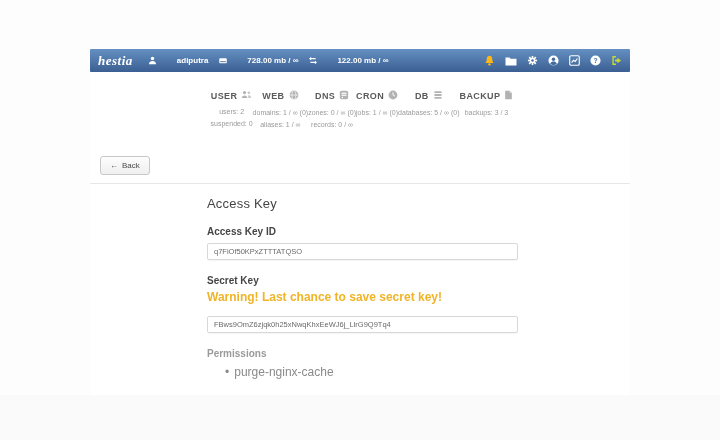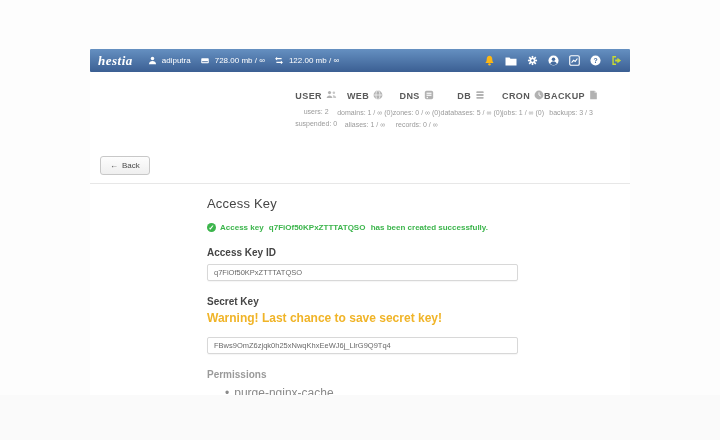--- a/index.html
+++ b/index.html
@@ -9,29 +9,29 @@
   .panel { position:absolute; left:90px; top:49px; width:540px; background:#fff; }
 
   
   .topbar {
     height:23px; display:flex; align-items:center;
     background:linear-gradient(to bottom,#6590c1,#3b5f93);
     border-radius:1px; padding:0 8px; color:#fff;
   }
   .logo { font-family:"Liberation Serif", serif; font-style:italic; font-weight:bold;
           font-size:13px; letter-spacing:.5px; margin-right:14px; cursor:pointer; }
-  .stat { display:flex; align-items:center; gap:4px; font-size:8px; font-weight:normal;
+  .stat { display:flex; align-items:center; gap:19px; font-size:8px; font-weight:bold;
           margin-right:9px; white-space:nowrap; }
   .topbar .spacer { flex:1; }
   .tb-ico { width:11px; height:11px; display:inline-flex; align-items:center; justify-content:center; }
   .tb-btn { margin-left:10px; cursor:pointer; display:inline-flex; }
   .tb-btn svg { display:block; }
 
   
-  .nav { display:flex; justify-content:flex-end; padding:18px 32px 14px 36px; background:#fff; }
+  .nav { display:flex; justify-content:center; padding:18px 32px 14px 36px; background:#fff; }
   .nav-item { text-align:center; cursor:pointer; }
   .nav-head { display:flex; align-items:center; justify-content:center; gap:4px;
               font-size:9px; font-weight:bold; color:#5a5a5a; letter-spacing:.4px; }
   .nav-head svg { opacity:.65; }
   .nav-stat { font-size:7px; color:#9a9a9a; margin-top:5px; line-height:1.7; white-space:nowrap; }
 
   
   .toolbar { padding:9px 10px 8px 10px; }
   .back-btn { display:inline-flex; align-items:center; gap:4px; font-size:8px; color:#4a4a4a;
               background:linear-gradient(to bottom,#fdfdfd,#efefef); border:1px solid #c8c8c8;
@@ -202,46 +202,46 @@
         </span>
       </div>
       <div class="nav-stat">
         <div>zones: 0 / ∞ (0)</div>
         <div>records: 0 / ∞</div>
       </div>
     </div>
 
     <div class="nav-item">
       <div class="nav-head">
+        <span>CRON</span>
+        <span>
+          <svg width="10" height="10" viewBox="0 0 12 12">
+              <circle cx="6" cy="6" r="5.3" fill="#8a8a8a"></circle>
+              <polyline points="6,2.8 6,6 8.4,7.4" fill="none" stroke="#fff" stroke-width="1.1"></polyline>
+            </svg>
+        </span>
+      </div>
+      <div class="nav-stat">
+        <div>jobs: 1 / ∞ (0)</div>
+      </div>
+    </div>
+
+    <div class="nav-item">
+      <div class="nav-head">
         <span>DB</span>
         <span>
           <svg width="10" height="10" viewBox="0 0 12 12">
               <rect x="1.5" y="1.5" width="9" height="2.2" rx="1.1" fill="#8a8a8a"></rect>
               <rect x="1.5" y="4.9" width="9" height="2.2" rx="1.1" fill="#8a8a8a"></rect>
               <rect x="1.5" y="8.3" width="9" height="2.2" rx="1.1" fill="#8a8a8a"></rect>
             </svg>
         </span>
       </div>
       <div class="nav-stat">
         <div>databases: 5 / ∞ (0)</div>
-      </div>
-    </div>
-
-    <div class="nav-item">
-      <div class="nav-head">
-        <span>CRON</span>
-        <span>
-          <svg width="10" height="10" viewBox="0 0 12 12">
-              <circle cx="6" cy="6" r="5.3" fill="#8a8a8a"></circle>
-              <polyline points="6,2.8 6,6 8.4,7.4" fill="none" stroke="#fff" stroke-width="1.1"></polyline>
-            </svg>
-        </span>
-      </div>
-      <div class="nav-stat">
-        <div>jobs: 1 / ∞ (0)</div>
       </div>
     </div>
 
     <div class="nav-item">
       <div class="nav-head">
         <span>BACKUP</span>
         <span>
           <svg width="9" height="10" viewBox="0 0 10 12">
               <path d="M1 .8h5.2L9 3.6V11.2H1z" fill="#8a8a8a"></path>
               <path d="M6.2.8 9 3.6H6.2z" fill="#c2c2c2"></path>
@@ -259,28 +259,20 @@
     <span class="back-btn">
       <span>←</span>
       <span>Back</span>
     </span>
   </div>
   <hr class="sep">
 
   <div class="content">
     <h1 class="page-title">Access Key</h1>
 
-    <div class="success">
-      <span class="check">✓</span>
-      <span>
-        <span style="margin-right: 3px;">Access key</span>
-        <span style="margin-right: 3px;">q7FiOf50KPxZTTTATQSO</span>
-        <span>has been created successfully.</span>
-      </span>
-    </div>
 
     <div class="field-label">Access Key ID</div>
     <input class="txt" type="text" value="q7FiOf50KPxZTTTATQSO" style="">
 
     <div class="field-label">Secret Key</div>
     <div class="warn">Warning! Last chance to save secret key!</div>
     <input class="txt gap" type="text" value="FBws9OmZ6zjqk0h25xNwqKhxEeWJ6j_LlrG9Q9Tq4" style="">
 
     <div class="field-label muted">Permissions</div>
     <ul class="perm-list">

